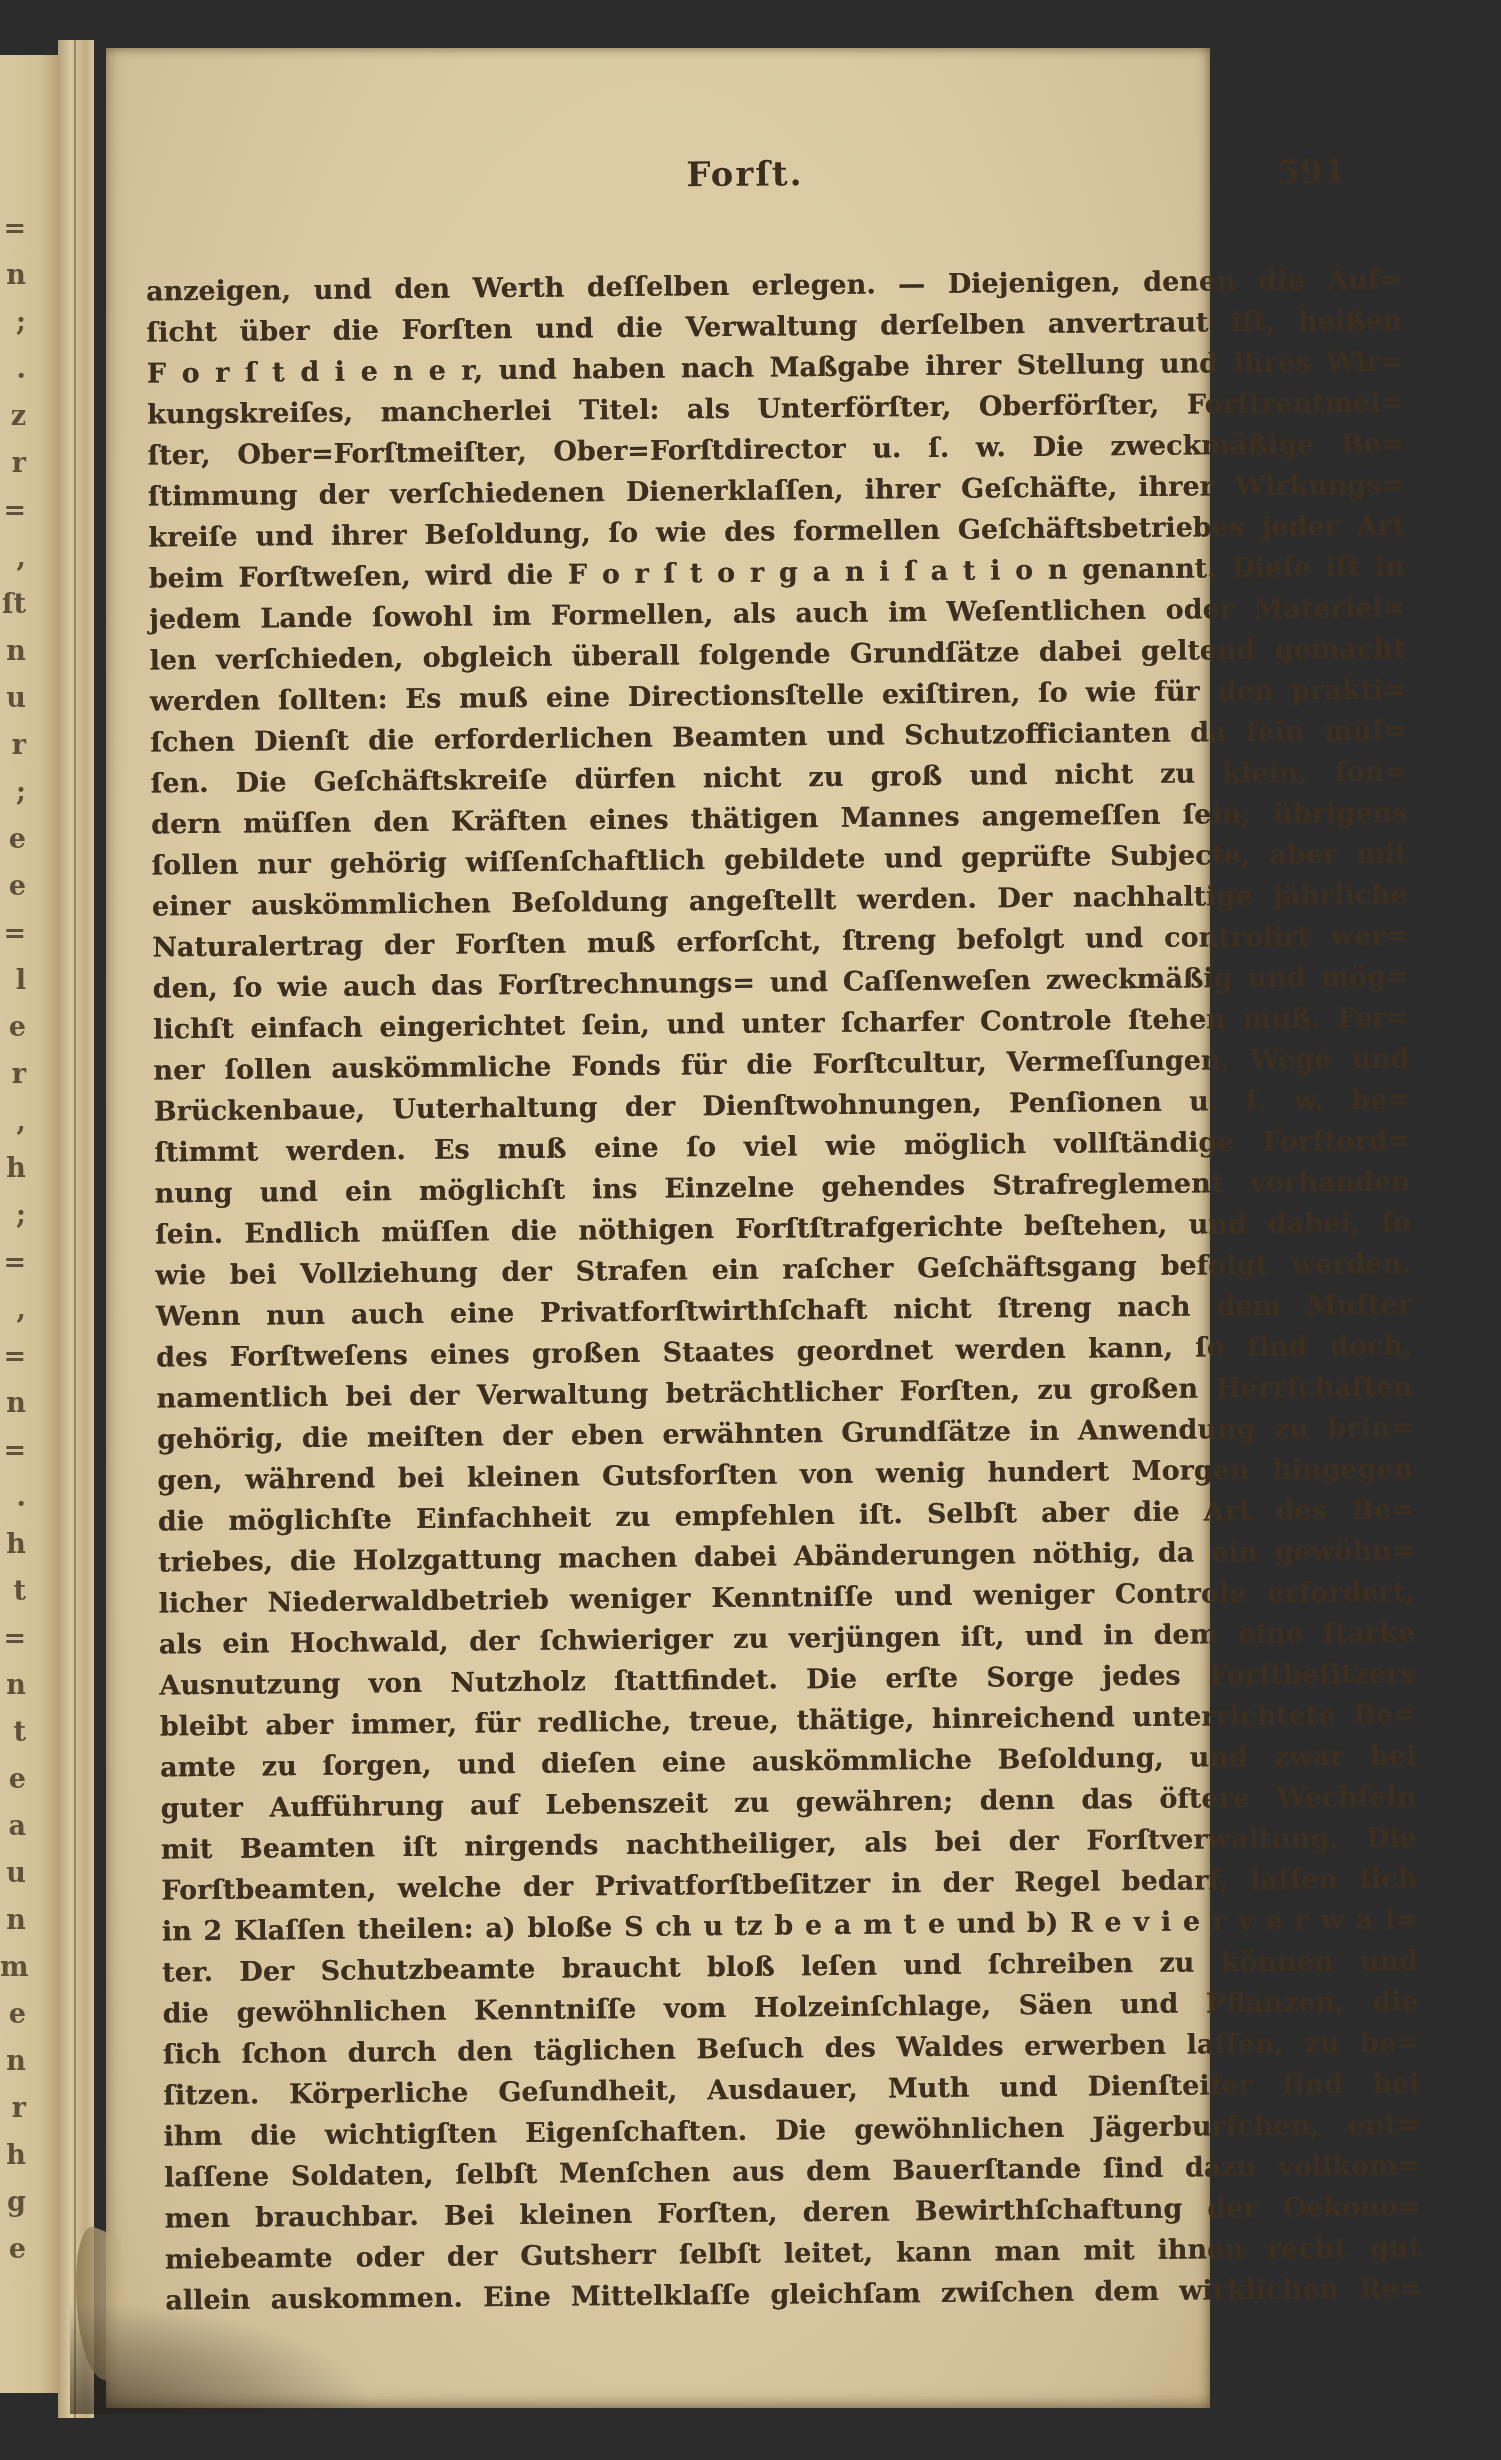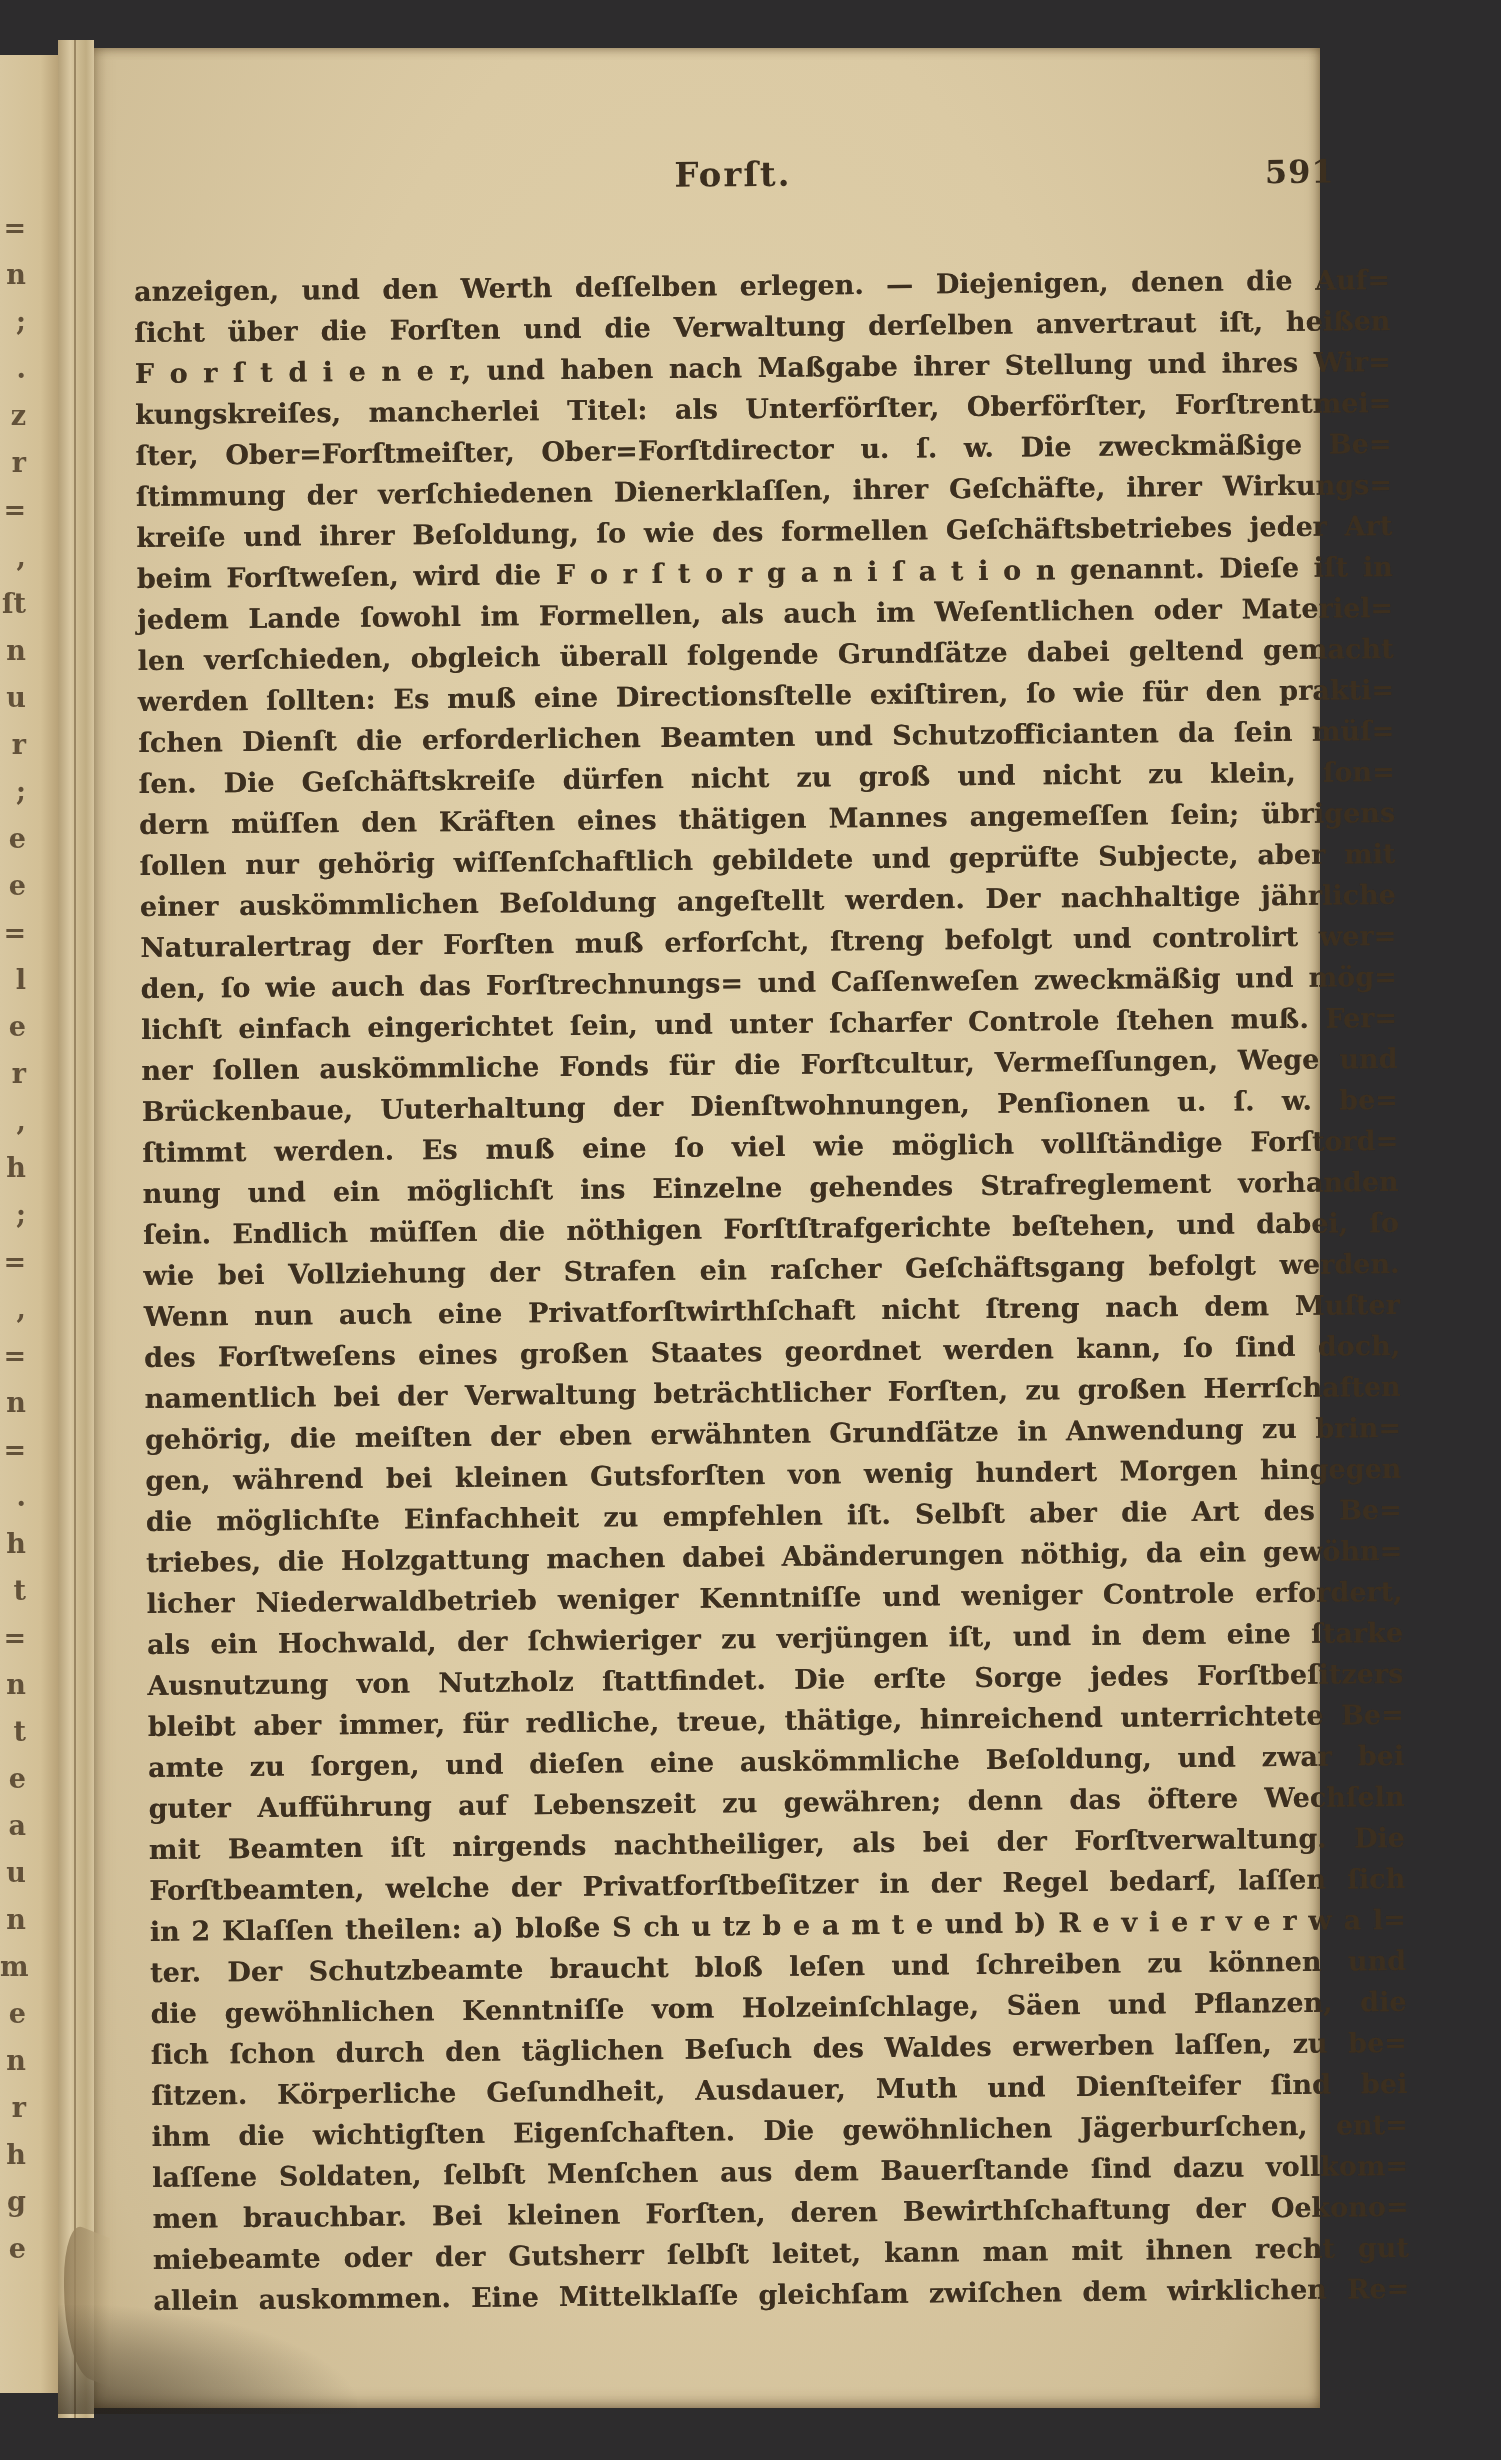--- a/index.html
+++ b/index.html
@@ -10,21 +10,21 @@
         background:linear-gradient(to right,#d8c7a1 0%,#d3c096 70%,#b9a379 100%);}
   .fragments{position:absolute;left:0;top:149px;width:26px;}
   .frag{display:block;height:47px;line-height:47px;text-align:right;
         font-size:27px;font-weight:bold;color:#4e3d28;opacity:.85;}
   
   .gutter{position:absolute;left:58px;top:40px;width:36px;height:2378px;
         background:linear-gradient(to right,#b4a078 0%,#d9c8a2 35%,#cdbb92 55%,#c0ad83 78%,#d6c59f 100%);}
   .gutter:after{content:"";position:absolute;left:16px;top:0;width:2px;height:100%;
         background:rgba(110,88,55,.55);}
   
-  .page{position:absolute;left:94px;top:48px;width:1226px;height:2360px;
+  .page{position:absolute;left:106px;top:48px;width:1104px;height:2360px;
         background:radial-gradient(ellipse at 50% 42%,#e0d1ab 0%,#dbcaa4 55%,#cfbd96 90%,#c6b289 100%);
         box-shadow:inset 10px 0 18px -10px rgba(95,72,40,.55),
                    inset -8px 0 12px -6px rgba(95,72,40,.55),
                    inset 0 -10px 16px -8px rgba(80,60,35,.6),
                    inset 0 8px 10px -6px rgba(80,60,35,.35);}
   .tilt{position:absolute;left:0;top:0;width:100%;height:100%;
         transform:rotate(-0.55deg);transform-origin:46% 10%;}
   .running-title{position:absolute;left:640px;top:107px;transform:translateX(-50%);
         font-size:34px;font-weight:bold;letter-spacing:2px;color:#3c2f1f;}
   .page-number{position:absolute;left:1172px;top:111px;

